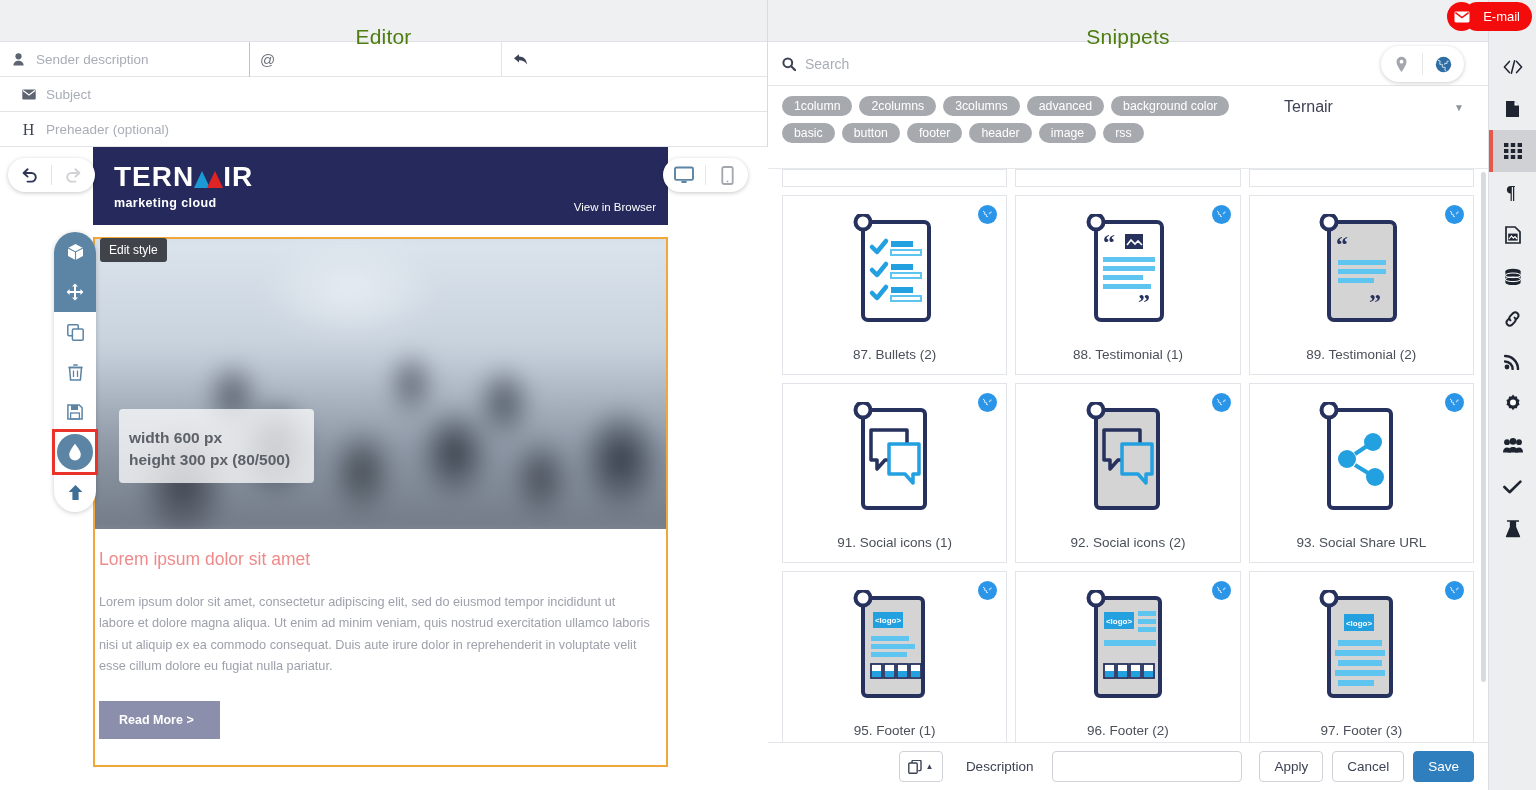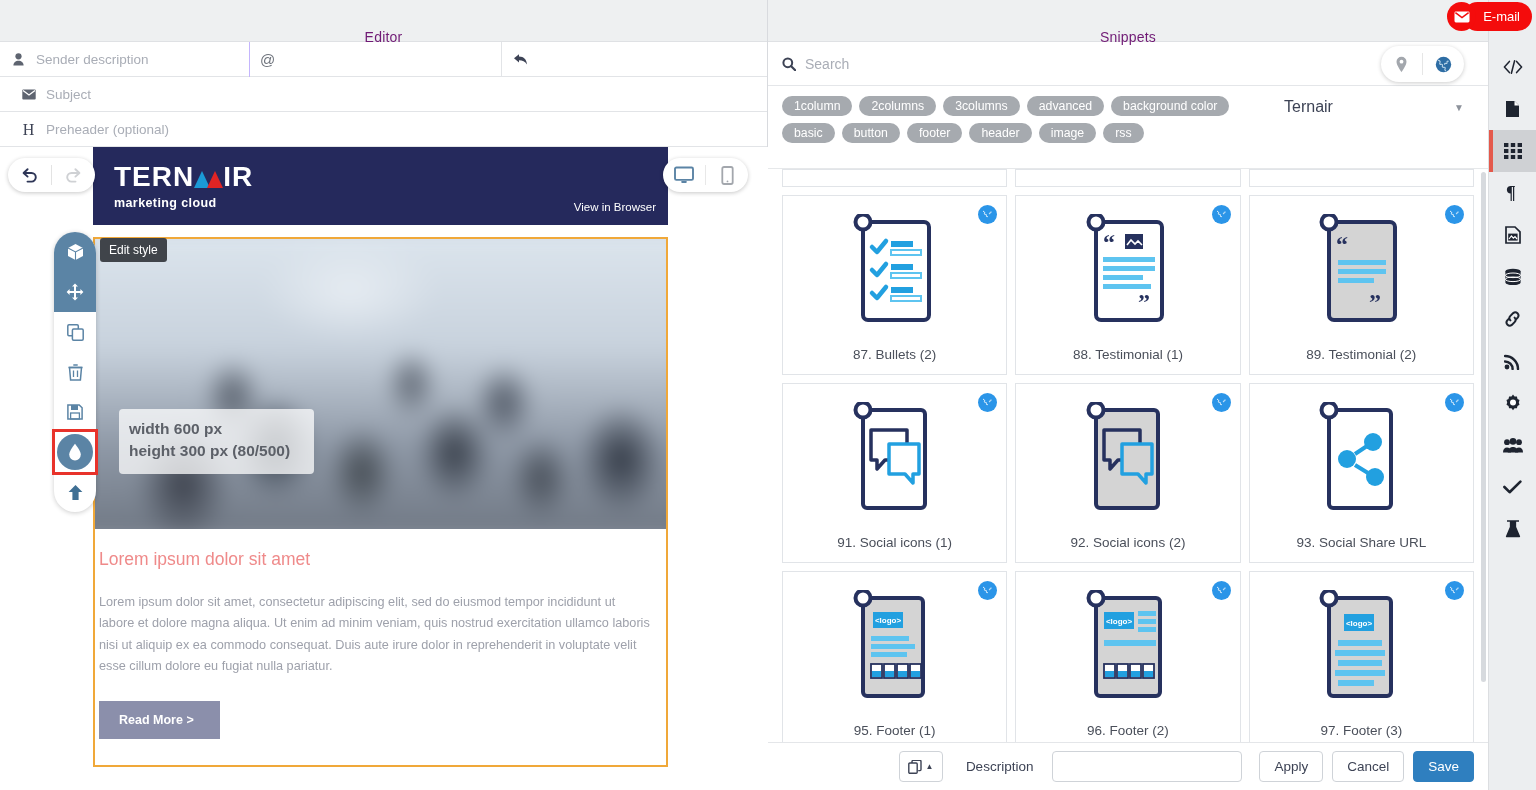--- a/index.html
+++ b/index.html
@@ -9,21 +9,21 @@
     background: #ffffff; overflow: hidden;
   }
   .app { position: relative; width: 1536px; height: 790px; display: flex; }
 
   
   .editor-pane { width: 768px; height: 790px; position: relative; background: #fff; border-right: 1px solid #d8dade; }
   .pane-title-bar {
     height: 42px; background: #eef0f1; display: flex; align-items: center; justify-content: center;
     border-bottom: 1px solid #dfe1e4;
   }
-  .pane-title { font-size: 14px; color: #701a75; letter-spacing: .2px; margin-top: 33px; }
+  .pane-title { font-size: 21px; color: #4d7c0f; letter-spacing: .2px; margin-top: 33px; }
 
   .hdr-row { display: flex; height: 35px; border-bottom: 1px solid #e2e4e7; }
   .hdr-cell { display: flex; align-items: center; gap: 9px; padding: 0 10px; height: 35px; }
   .hdr-cell.c1 { width: 250px; border-right: 1px solid #c4b5fd; }
   .hdr-cell.c2 { width: 252px; border-right: 1px solid #e2e4e7; }
   .hdr-cell.c3 { flex: 1; }
   .hdr-cell.full { width: 100%; padding-left: 20px; }
   .hdr-ico { width: 17px; color: #5e6470; font-size: 13px; display: flex; justify-content: center; flex: none; }
   .hdr-ph { color: #a9adb6; font-size: 13.5px; }
 
@@ -73,21 +73,21 @@
       radial-gradient(ellipse 66px 86px at 89% 74%, #2f3642 0%, rgba(47,54,66,0) 60%),
       radial-gradient(ellipse 44px 58px at 26% 54%, #545c68 0%, rgba(84,92,104,0) 62%),
       radial-gradient(ellipse 40px 54px at 55% 50%, #5c6470 0%, rgba(92,100,112,0) 62%),
       radial-gradient(ellipse 46px 60px at 70% 56%, #4d5562 0%, rgba(77,85,98,0) 62%),
       radial-gradient(ellipse 120px 70px at 45% 20%, #e6ecf2 0%, rgba(230,236,242,0) 70%),
       linear-gradient(#dde6ee 0%, #c8d2dd 38%, #8e98a6 70%, #6e7682 100%);
     filter: blur(9px); transform: scale(1.08);
   }
   .size-note {
     position: absolute; left: 24px; top: 170px; background: rgba(255,255,255,.74);
-    border-radius: 4px; padding: 9px 24px 11px 10px; line-height: 1.45;
+    border-radius: 4px; padding: 18px 24px 11px 10px; line-height: 1.45;
   }
   .size-note div { font-size: 15.5px; color: #5c6068; font-weight: bold; }
 
   .mail-body { padding: 14px 16px 26px 4px; }
   .mail-h1 { color: #ef8a8a; font-size: 17.5px; margin: 6px 0 22px 0; font-weight: normal; }
   .mail-p { color: #9ea1ab; font-size: 12.7px; line-height: 1.68; }
   .read-more {
     margin-top: 24px; display: inline-block; background: #8b8fab; color: #fff;
     padding: 12px 26px 12px 20px; font-size: 12.5px; font-weight: bold;
   }

